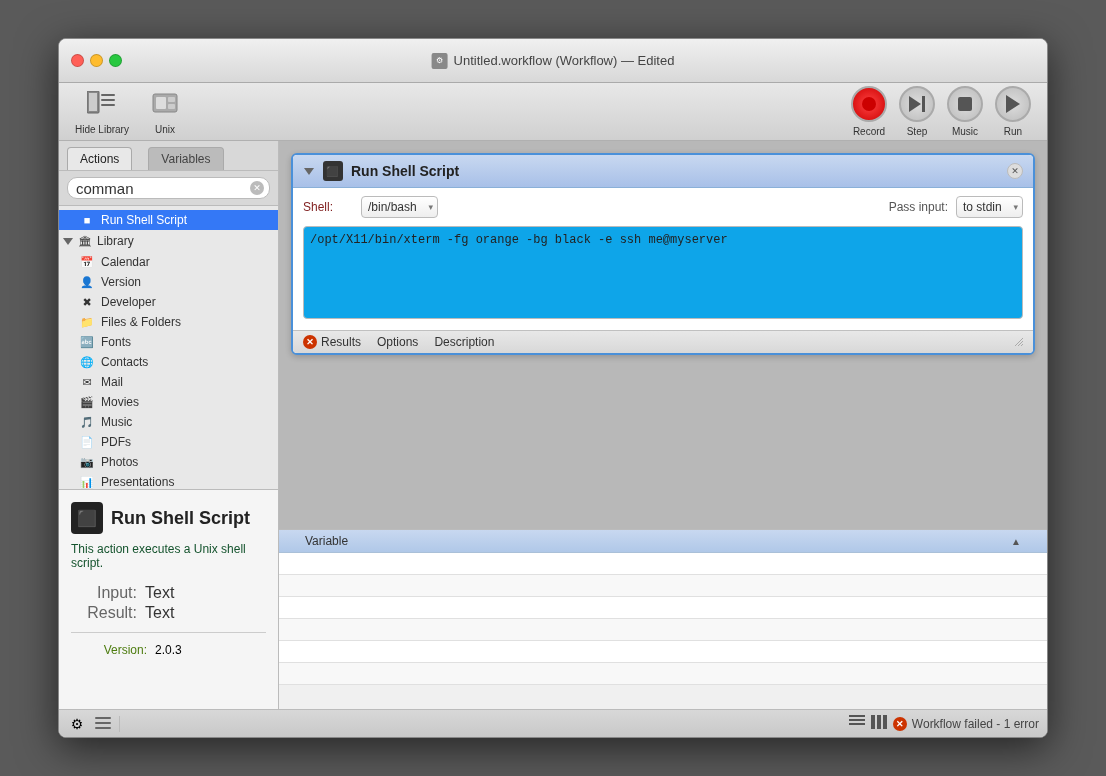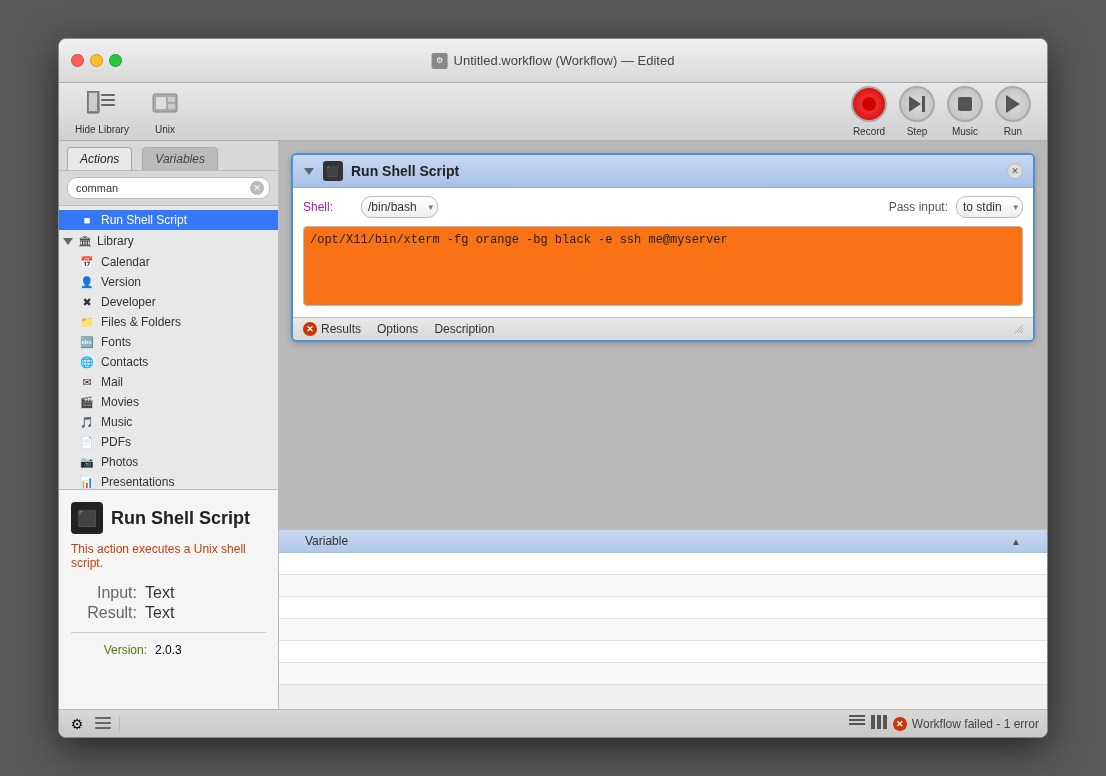--- a/index.html
+++ b/index.html
@@ -142,24 +142,23 @@
       background: #e8e8e8;
       border-right: 1px solid #bbb;
       display: flex;
       flex-direction: column;
       flex-shrink: 0;
     }
     
     .sidebar-tabs {
       display: flex;
       padding: 6px 8px 0;
-      gap: 10px;
+      gap: 16px;
       background: #d8d8d8;
       border-bottom: 1px solid #bbb;
-      font-style: italic;
     }
     .sidebar-tab {
       padding: 4px 12px;
       border-radius: 4px 4px 0 0;
       font-size: 12px;
       cursor: pointer;
       background: #bbb;
       color: #444;
       border: 1px solid #aaa;
       border-bottom: none;
@@ -175,21 +174,21 @@
       background: #d8d8d8;
       border-bottom: 1px solid #bbb;
     }
     .search-box {
       width: 100%;
       height: 22px;
       border-radius: 10px;
       border: 1px solid #bbb;
       background: white;
       padding: 0 24px 0 8px;
-      font-size: 11px;
+      font-size: 15px;
       outline: none;
       color: #333;
     }
     .search-container {
       position: relative;
     }
     .search-clear {
       position: absolute;
       right: 6px;
       top: 50%;
@@ -267,21 +266,21 @@
       color: white;
       font-size: 16px;
     }
     .desc-title {
       font-size: 18px;
       font-weight: bold;
       color: #222;
     }
     .desc-text {
       font-size: 12px;
-      color: #c2410c;
+      color: #14532d;
       margin-bottom: 12px;
     }
     .desc-table {
       width: 100%;
       font-size: 16px;
     }
     .desc-table tr td:first-child {
       color: #666;
       text-align: right;
       padding-right: 6px;
@@ -382,27 +381,27 @@
       padding: 8px 10px;
     }
     .script-field-row {
       display: flex;
       align-items: center;
       gap: 8px;
       margin-bottom: 8px;
     }
     .field-label {
       font-size: 12px;
-      color: #a21caf;
+      color: #7f1d1d;
       min-width: 50px;
     }
     .field-select {
       height: 22px;
       border: 1px solid #bbb;
-      border-radius: 10px;
+      border-radius: 4px;
       background: linear-gradient(to bottom, #fff, #eee);
       padding: 0 20px 0 6px;
       font-size: 12px;
       appearance: none;
       position: relative;
       cursor: pointer;
       color: #333;
     }
     .select-wrapper {
       position: relative;
@@ -417,24 +416,24 @@
       color: #777;
       pointer-events: none;
     }
     .pass-input-label {
       margin-left: auto;
       font-size: 12px;
       color: #555;
     }
     .script-textarea {
       width: 100%;
-      height: 80px;
+      height: 93px;
       border: 1px solid #bbb;
       border-radius: 4px;
-      background: #f97316;
+      background: #0ea5e9;
       font-family: 'Courier New', monospace;
       font-size: 12px;
       padding: 6px;
       resize: none;
       color: #222;
       outline: none;
     }
     .script-card-footer {
       background: linear-gradient(to bottom, #e8e8e8, #d8d8d8);
       border-top: 1px solid #c0c0c0;

